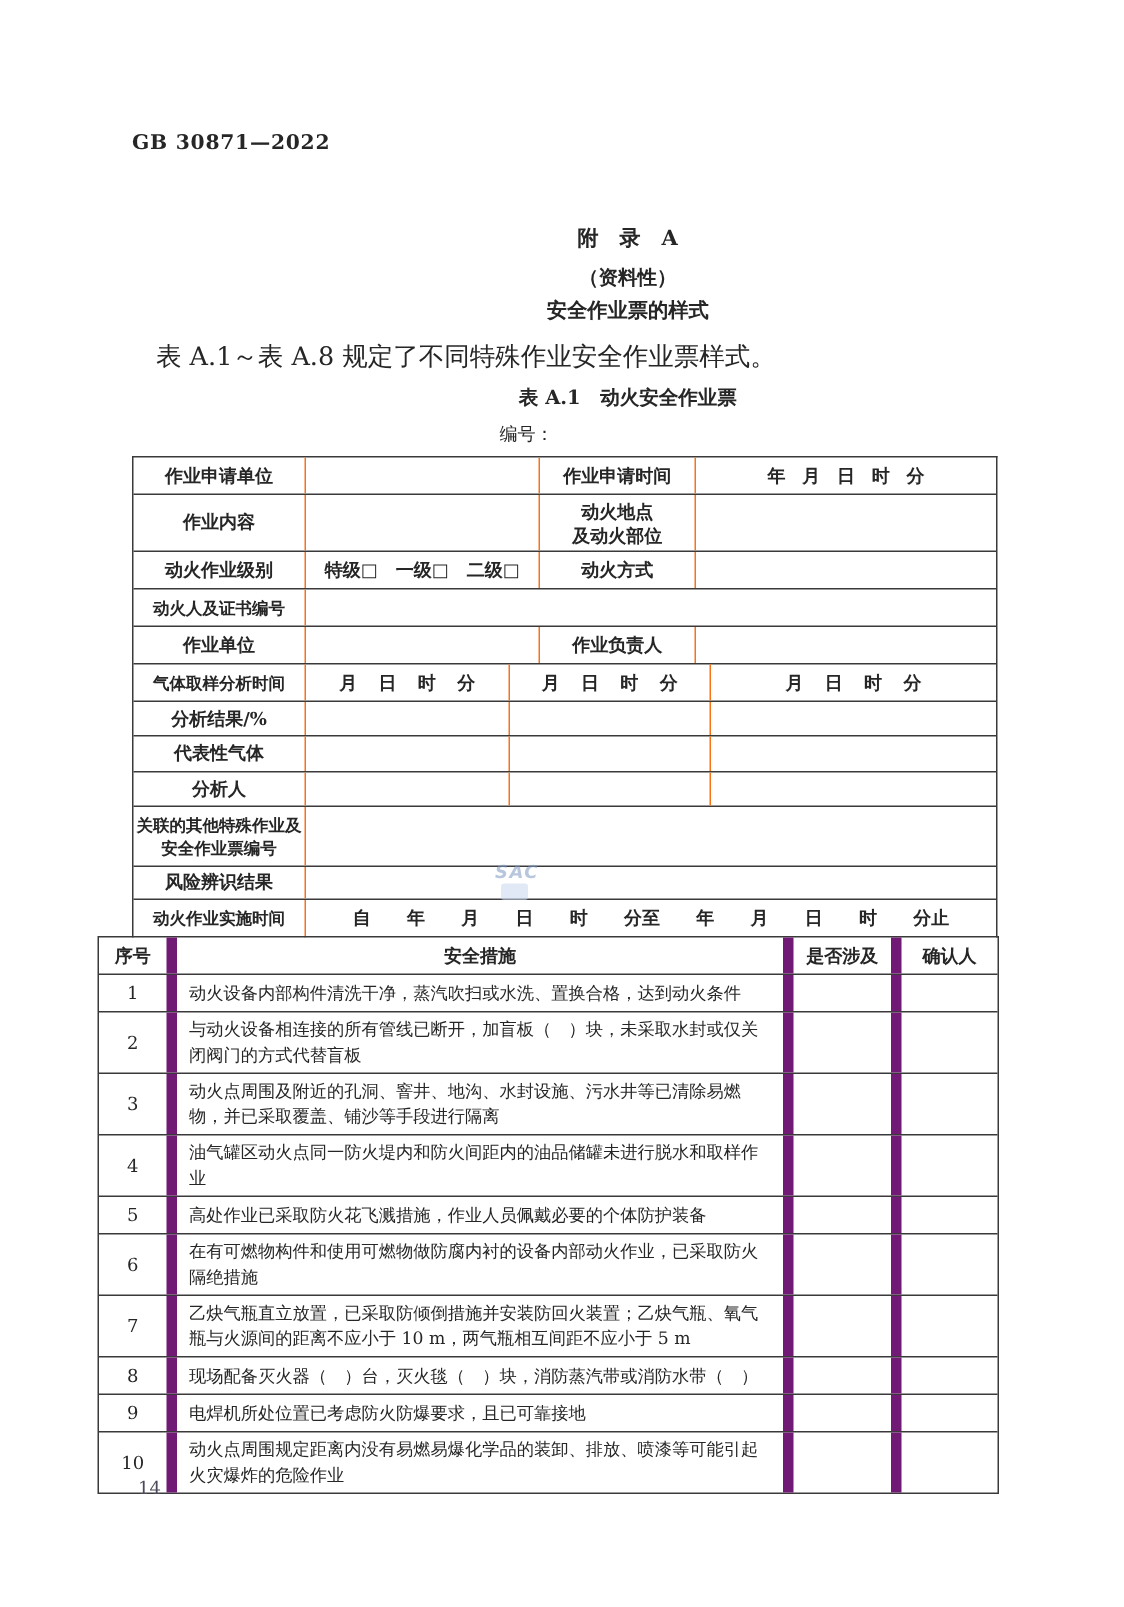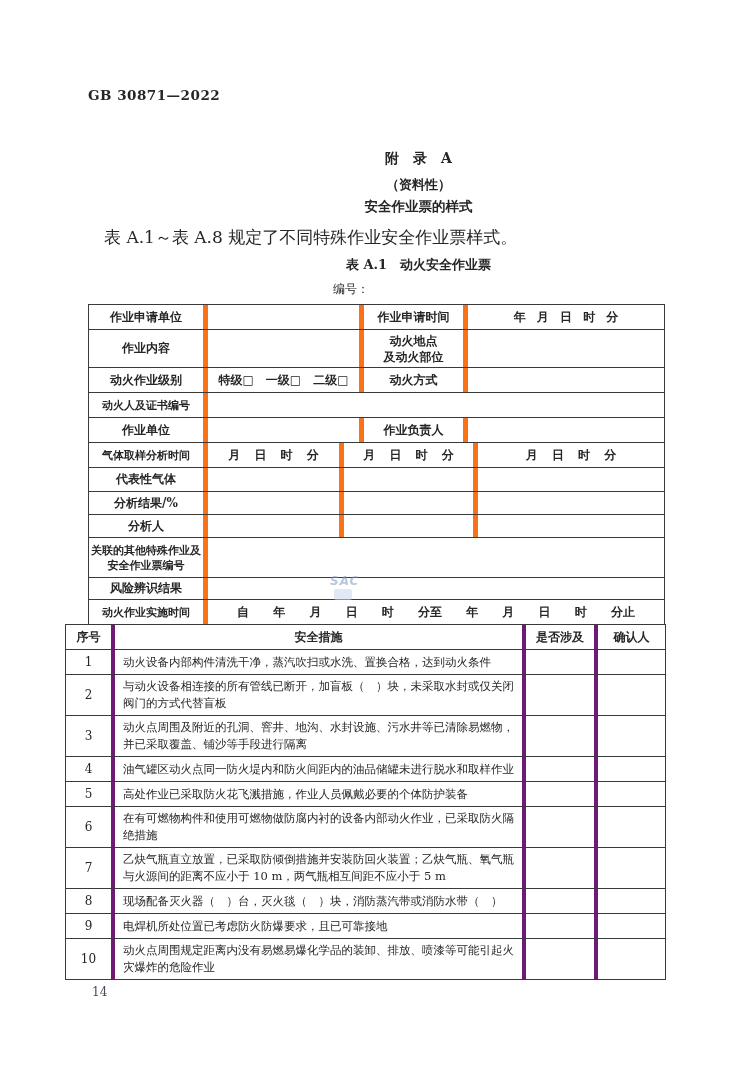--- a/index.html
+++ b/index.html
@@ -21,21 +21,21 @@
 
   
   #info-table{
     left:88px;top:304px;width:577px;box-sizing:border-box;
     border:1px solid #3a3a3a;border-bottom:none;font-size:12px;
   }
   .irow{display:flex;border-bottom:1px solid #3a3a3a;box-sizing:border-box;}
   .irow:last-child{border-bottom:none;}
   .ic{box-sizing:border-box;display:flex;align-items:center;justify-content:center;
       text-align:left;overflow:hidden;}
-  .ic+.ic{border-left:5px solid #f97316;}
+  .ic+.ic{border-left:1px solid #f97316;}
   .lab{font-weight:700;}
   .w1{width:114px;flex:none;}
   .w2{width:156px;flex:none;}
   .w3{width:104px;flex:none;}
   .wg1{width:136px;flex:none;}
   .wg2{width:134px;flex:none;}
   .rest{flex:1;}
   .ws-date{word-spacing:7px;}
   .ws-gas{word-spacing:10px;}
   .ws-span{word-spacing:20px;}
@@ -43,21 +43,21 @@
   .small-lab{font-size:11px;line-height:15px;}
 
   
   #measures-table{
     left:65px;top:624px;width:601px;box-sizing:border-box;
     border:1px solid #3a3a3a;font-size:12px;
   }
   .mrow{display:flex;border-bottom:1px solid #3a3a3a;box-sizing:border-box;}
   .mrow:last-child{border-bottom:none;}
   .mc{box-sizing:border-box;display:flex;align-items:center;justify-content:center;text-align:center;}
-  .mc+.mc{border-left:4px solid #701a75;}
+  .mc+.mc{border-left:7px solid #701a75;}
   .mno{width:45px;flex:none;}
   .mtext{flex:1;justify-content:flex-start;text-align:left;
          font-size:11.5px;line-height:17px;padding:3px 8px;min-height:24px;}
   .minv{width:72px;flex:none;}
   .mconf{width:71px;flex:none;}
   .mhead{font-weight:700;height:25px;}
   .mhead .mtext{justify-content:center;text-align:center;font-size:12px;padding:0 8px;}
 
   
   #watermark{left:330px;top:574px;opacity:.55;pointer-events:none;}
@@ -116,29 +116,29 @@
     <div class="ic rest"></div>
   </div>
 
   <div class="irow" style="height:25px">
     <div class="ic w1 lab small-lab">气体取样分析时间</div>
     <div class="ic wg1 lab ws-gas">月 日 时 分</div>
     <div class="ic wg2 lab ws-gas">月 日 时 分</div>
     <div class="ic rest lab ws-gas">月 日 时 分</div>
   </div>
 
+  <div class="irow" style="height:23px">
+    <div class="ic w1 lab">分析结果/%</div>
+    <div class="ic wg1"></div>
+    <div class="ic wg2"></div>
+    <div class="ic rest"></div>
+  </div>
+
   <div class="irow" style="height:24px">
     <div class="ic w1 lab">代表性气体</div>
-    <div class="ic wg1"></div>
-    <div class="ic wg2"></div>
-    <div class="ic rest"></div>
-  </div>
-
-  <div class="irow" style="height:23px">
-    <div class="ic w1 lab">分析结果/%</div>
     <div class="ic wg1"></div>
     <div class="ic wg2"></div>
     <div class="ic rest"></div>
   </div>
 
   <div class="irow" style="height:23px">
     <div class="ic w1 lab">分析人</div>
     <div class="ic wg1"></div>
     <div class="ic wg2"></div>
     <div class="ic rest"></div>

